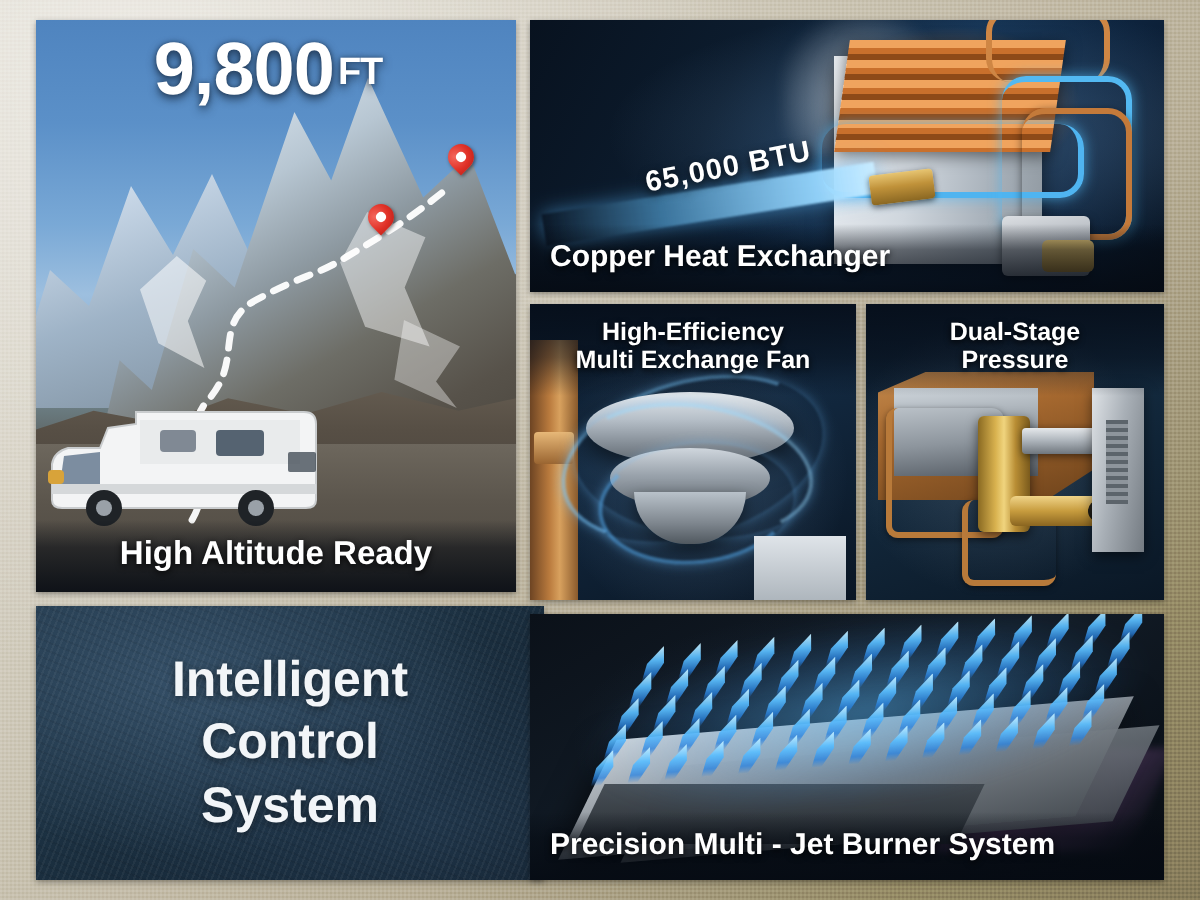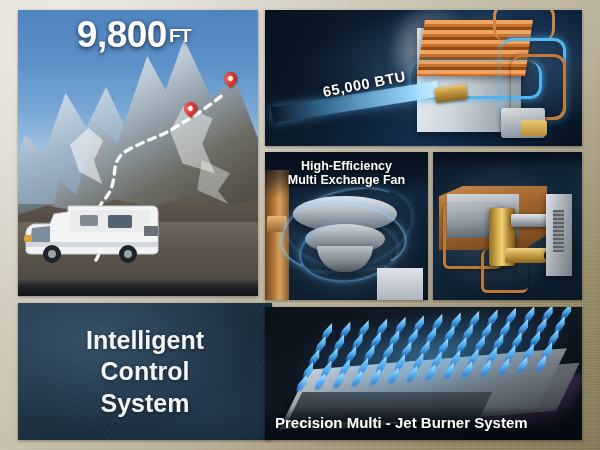--- a/index.html
+++ b/index.html
@@ -374,20 +374,21 @@
         <circle cx="104" cy="52" r="9" fill="#1f2327"></circle>
         <circle cx="104" cy="52" r="4" fill="#9aa1a8"></circle>
         <rect x="120" y="24" width="14" height="10" rx="1" fill="#2e3944" opacity="0.7"></rect>
       </svg>
 
       <div id="bignum">
         <span class="n">9,800</span><span class="u">FT</span>
       </div>
     </div>
     <div class="cap-bottom" id="altitude-cap">
+      <div>High Altitude Ready</div>
     </div>
   </div>
 
   <div class="panel" id="p-control">
     <div id="control-text">
       <div>Intelligent</div>
       <div>Control</div>
       <div>System</div>
     </div>
   </div>
@@ -401,20 +402,21 @@
       <div class="hx-pipe pipe-cu2"></div>
       <div class="hx-pipe pipe-blue1"></div>
       <div class="hx-pipe pipe-blue2"></div>
       <div class="hx-pipe pipe-cu1"></div>
       <div class="valve-a"></div>
       <div class="valve-b"></div>
       <div class="jet"></div>
       <div class="nozzle"></div>
       <div id="btu">65,000 BTU</div>
     </div>
+    <div class="cap-bottom" id="copper-cap">Copper Heat Exchanger</div>
   </div>
 
   <div class="panel" id="p-fan">
     <div class="img">
       <div class="cu-strip"></div>
       <div class="swirl sw1"></div>
       <div class="fan-disc"></div>
       <div class="swirl sw2"></div>
       <div class="fan-disc2"></div>
       <div class="swirl sw3"></div>
@@ -432,20 +434,21 @@
       <div class="vbox"></div>
       <div class="vbox-in"></div>
       <div class="cu-tube ct1"></div>
       <div class="cu-tube ct2"></div>
       <div class="brass-body"></div>
       <div class="brass-arm"></div>
       <div class="brass-arm2"></div>
       <div class="vpanel"></div>
     </div>
     <div class="cap-top" id="valve-cap">
+      <div>Dual-Stage Pressure</div>
     </div>
   </div>
 
   <div class="panel" id="p-burner">
     <div class="img">
       <div class="purple-streak"></div>
       <div class="burner-rail"></div>
       <div class="burner-rail2"></div>
       <div class="burner-foot"></div>
       <div class="fglow"></div>

